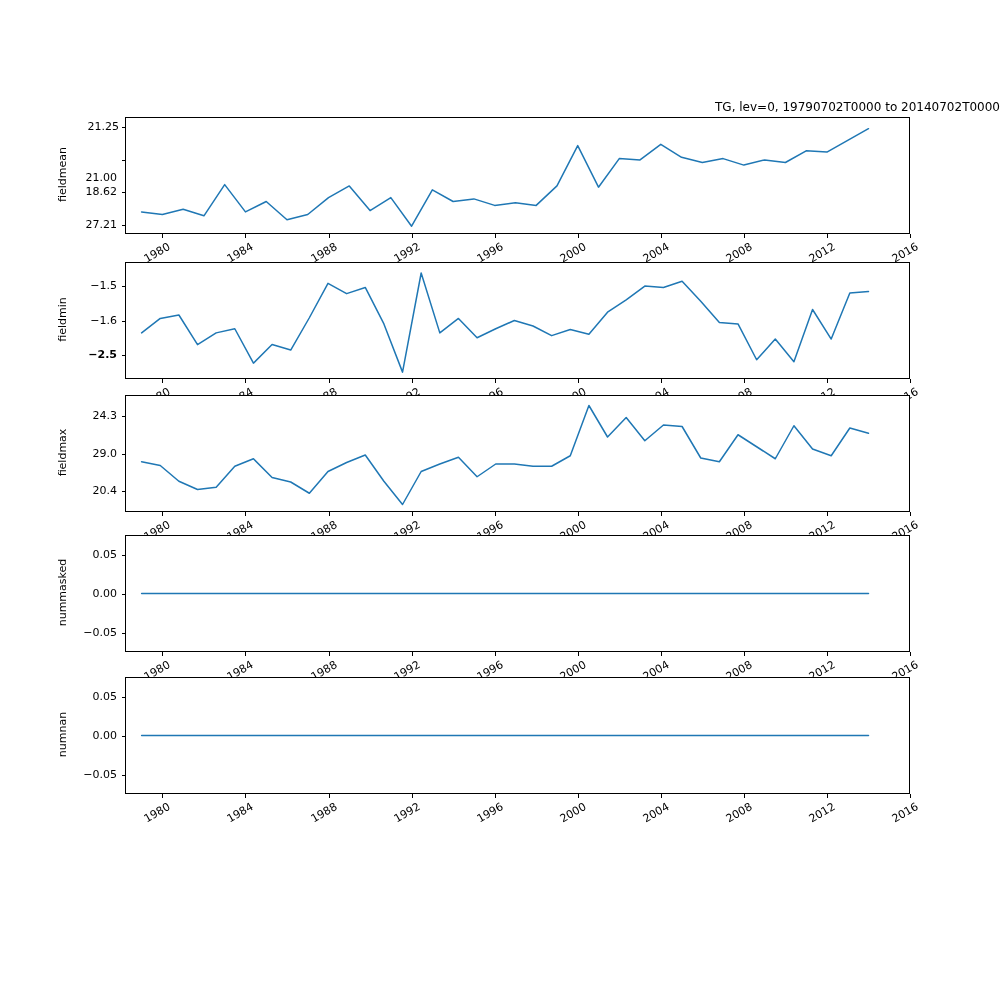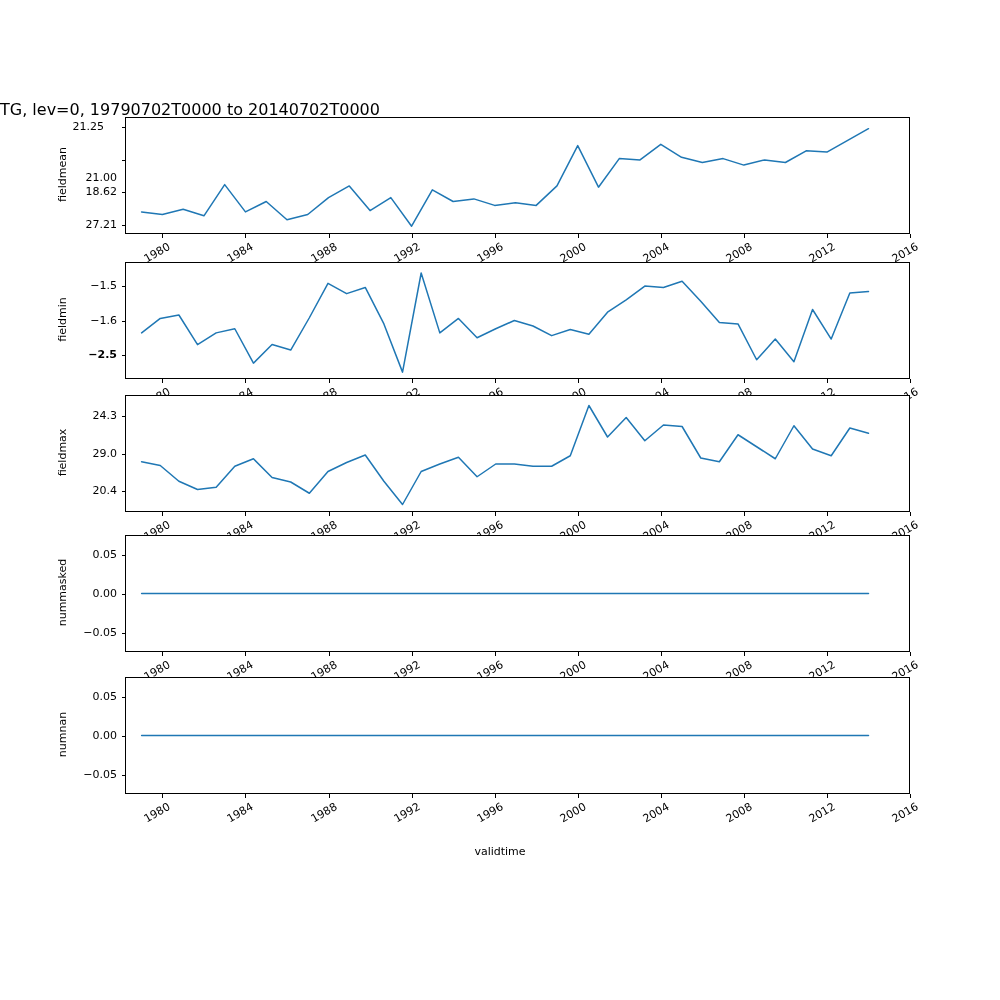--- a/index.html
+++ b/index.html
@@ -17,22 +17,22 @@
   }
   #figure {
     position: absolute;
     left: 0; top: 0;
     width: 1000px;
     height: 1000px;
   }
   .title {
     position: absolute;
     width: 100%;
-    text-align: left;
-    font-size: 16px;
+    text-align: right;
+    font-size: 12px;
     color: #000;
   }
   .panel {
     position: absolute;
     box-sizing: border-box;
     border: 1px solid #000000;
     background: #ffffff;
   }
   .ylabel {
     position: absolute;
@@ -77,29 +77,28 @@
     stroke-width: 1.5;
     stroke-linejoin: round;
     stroke-linecap: round;
   }
 </style>
 </head>
 <body>
 
 <div id="figure">
   <div class="title" style="left:0; top:100px;">TG, lev=0, 19790702T0000 to 20140702T0000</div>
-  <div class="xlabel" style="left:0; width:1000px; top:845px;">validtime</div>
 <div class="panel" style="left: 125px; top: 117px; width: 785px; height: 117px;"></div>
     <div class="tick-label ytick" style="left: 57px; width: 60px; top: 217.9px;">27.21</div>
     <div class="tickmark" style="left: 121.5px; top: 224.9px; width: 3.5px; height: 1px;"></div>
     <div class="tick-label ytick" style="left: 57px; width: 60px; top: 185.4px;">18.62</div>
     <div class="tickmark" style="left: 121.5px; top: 192.4px; width: 3.5px; height: 1px;"></div>
     <div class="tick-label ytick" style="left: 57px; width: 60px; top: 152.9px; margin-top: 18px;">21.00</div>
     <div class="tickmark" style="left: 121.5px; top: 159.9px; width: 3.5px; height: 1px;"></div>
-    <div class="tick-label ytick" style="left: 44px; width: 60px; top: 120.4px;">21.25</div>
+    <div class="tick-label ytick" style="left: 59px; width: 60px; top: 120.4px;">21.25</div>
     <div class="tickmark" style="left: 121.5px; top: 127.4px; width: 3.5px; height: 1px;"></div>
     <div class="tickmark" style="left: 162.381px; top: 234px; width: 1px; height: 3.5px;"></div>
     <div class="tick-label xtick-rot" style="left: 106.381px; width: 60px; top: 240px;">1980</div>
     <div class="tickmark" style="left: 245.45px; top: 234px; width: 1px; height: 3.5px;"></div>
     <div class="tick-label xtick-rot" style="left: 189.45px; width: 60px; top: 240px;">1984</div>
     <div class="tickmark" style="left: 328.519px; top: 234px; width: 1px; height: 3.5px;"></div>
     <div class="tick-label xtick-rot" style="left: 272.519px; width: 60px; top: 240px;">1988</div>
     <div class="tickmark" style="left: 411.587px; top: 234px; width: 1px; height: 3.5px;"></div>
     <div class="tick-label xtick-rot" style="left: 355.587px; width: 60px; top: 240px;">1992</div>
     <div class="tickmark" style="left: 494.656px; top: 234px; width: 1px; height: 3.5px;"></div>

